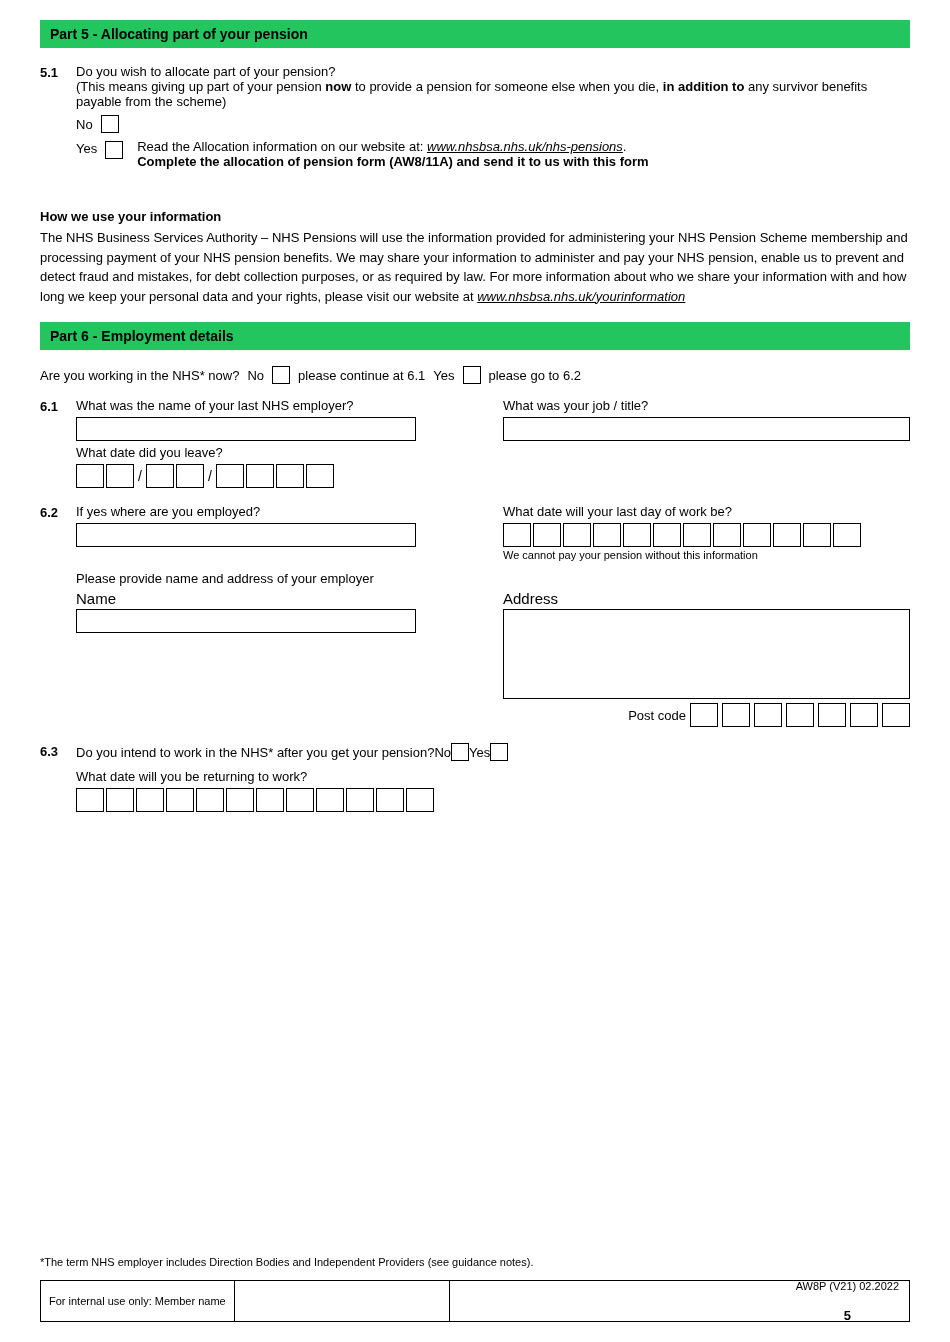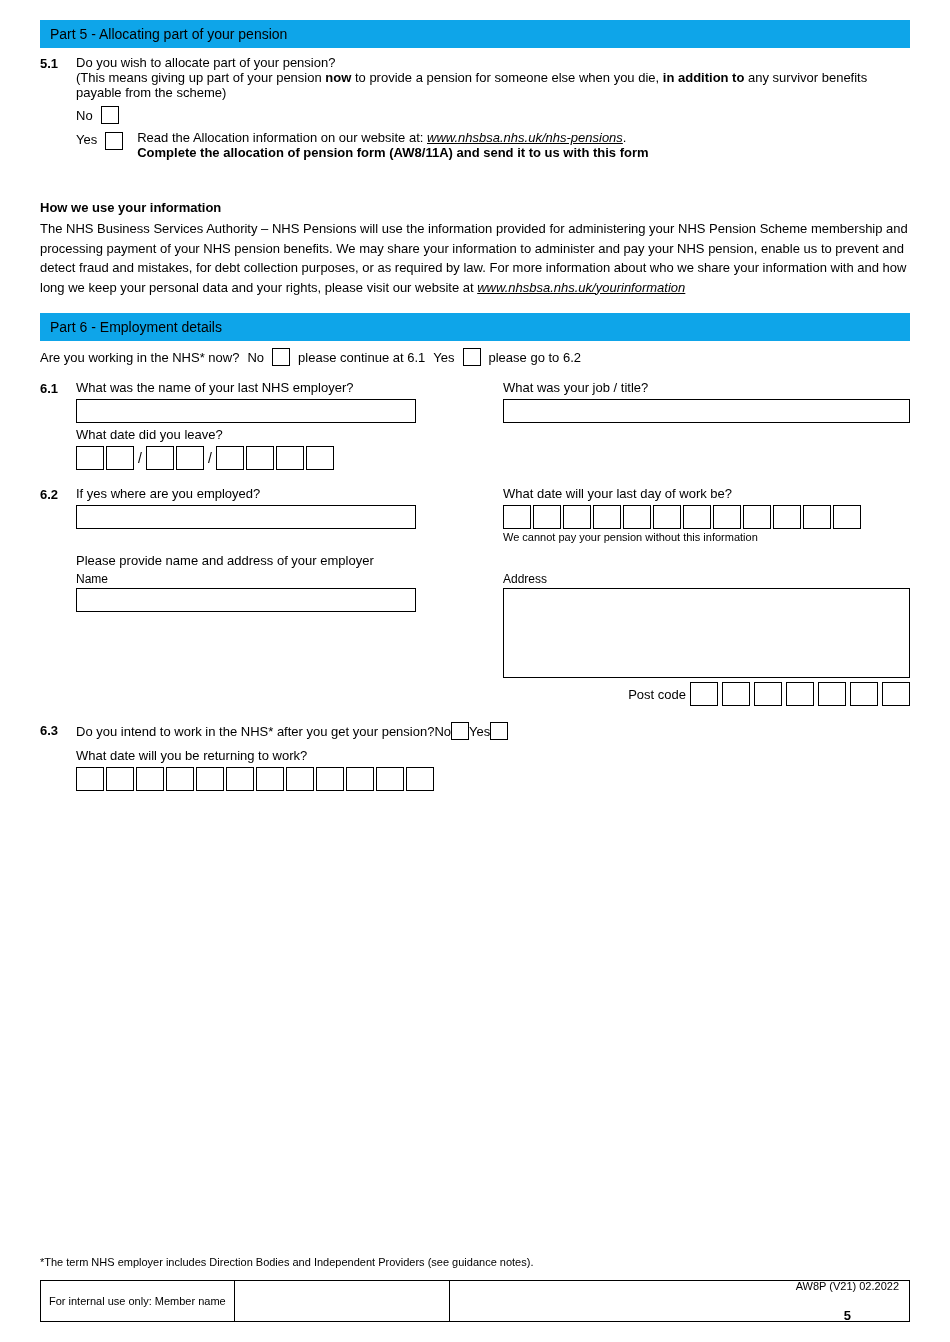--- a/index.html
+++ b/index.html
@@ -12,25 +12,25 @@
       min-height: 1342px;
     }
     .page {
       width: 950px;
       min-height: 1342px;
       padding: 20px 40px;
       display: flex;
       flex-direction: column;
     }
     .section-header {
-      background: #0ea5e9;
+      background: #22c55e;
       padding: 6px 10px;
-      font-weight: normal;
+      font-weight: bold;
       font-size: 14px;
-      margin-bottom: 7px;
+      margin-bottom: 16px;
     }
     .q-row {
       display: flex;
       margin-bottom: 10px;
     }
     .q-num {
       font-weight: bold;
       min-width: 36px;
       padding-top: 1px;
     }
@@ -175,21 +175,21 @@
       display: flex;
       align-items: center;
       gap: 16px;
       flex-direction: column;
     }
     .footer-page {
       font-size: 13px;
       font-weight: bold;
     }
     .sub-label {
-      font-size: 12px;
+      font-size: 15px;
       margin-bottom: 2px;
     }
     .date-multi-row {
       display: flex;
       align-items: center;
       gap: 2px;
     }
     .row-gap {
       margin-bottom: 16px;
     }

